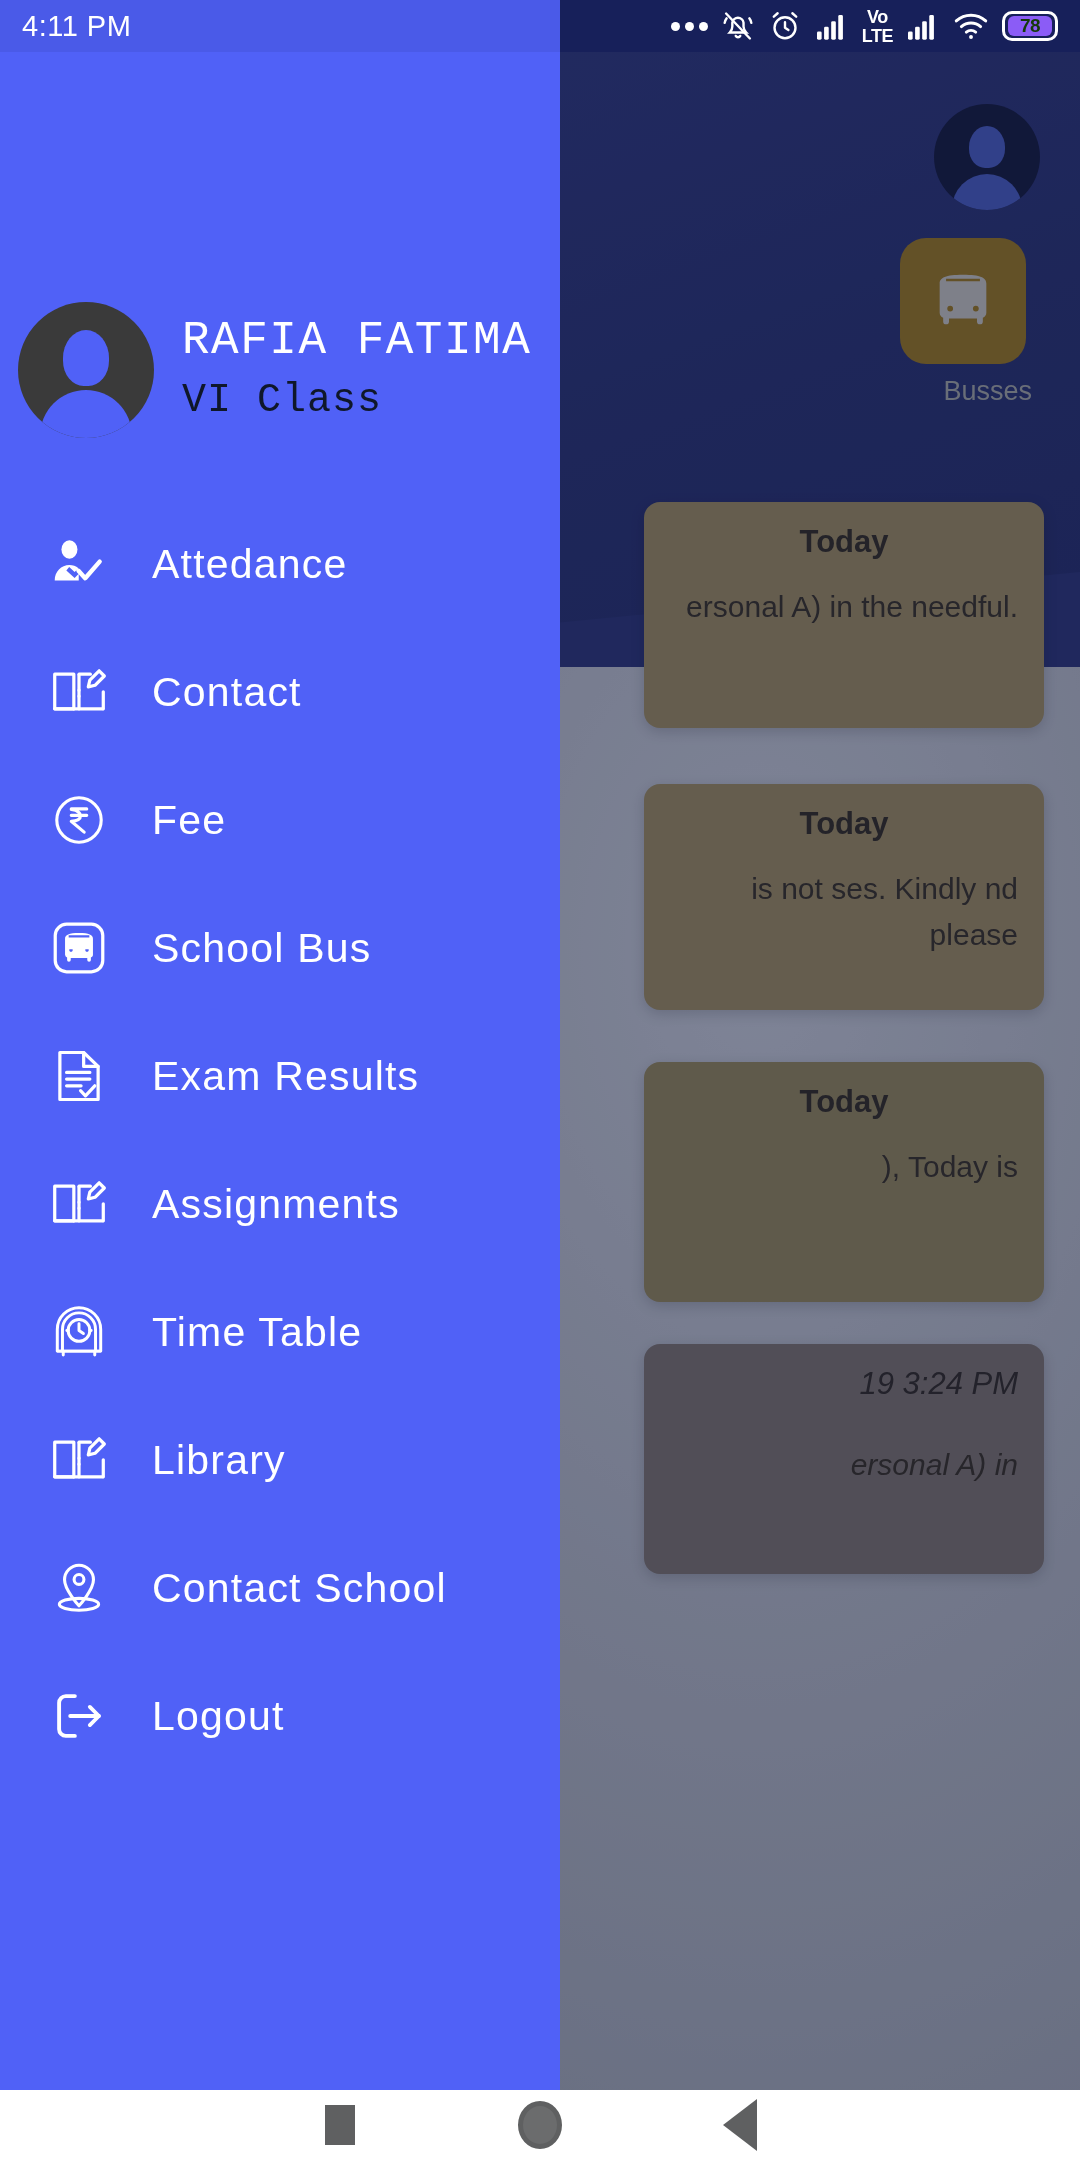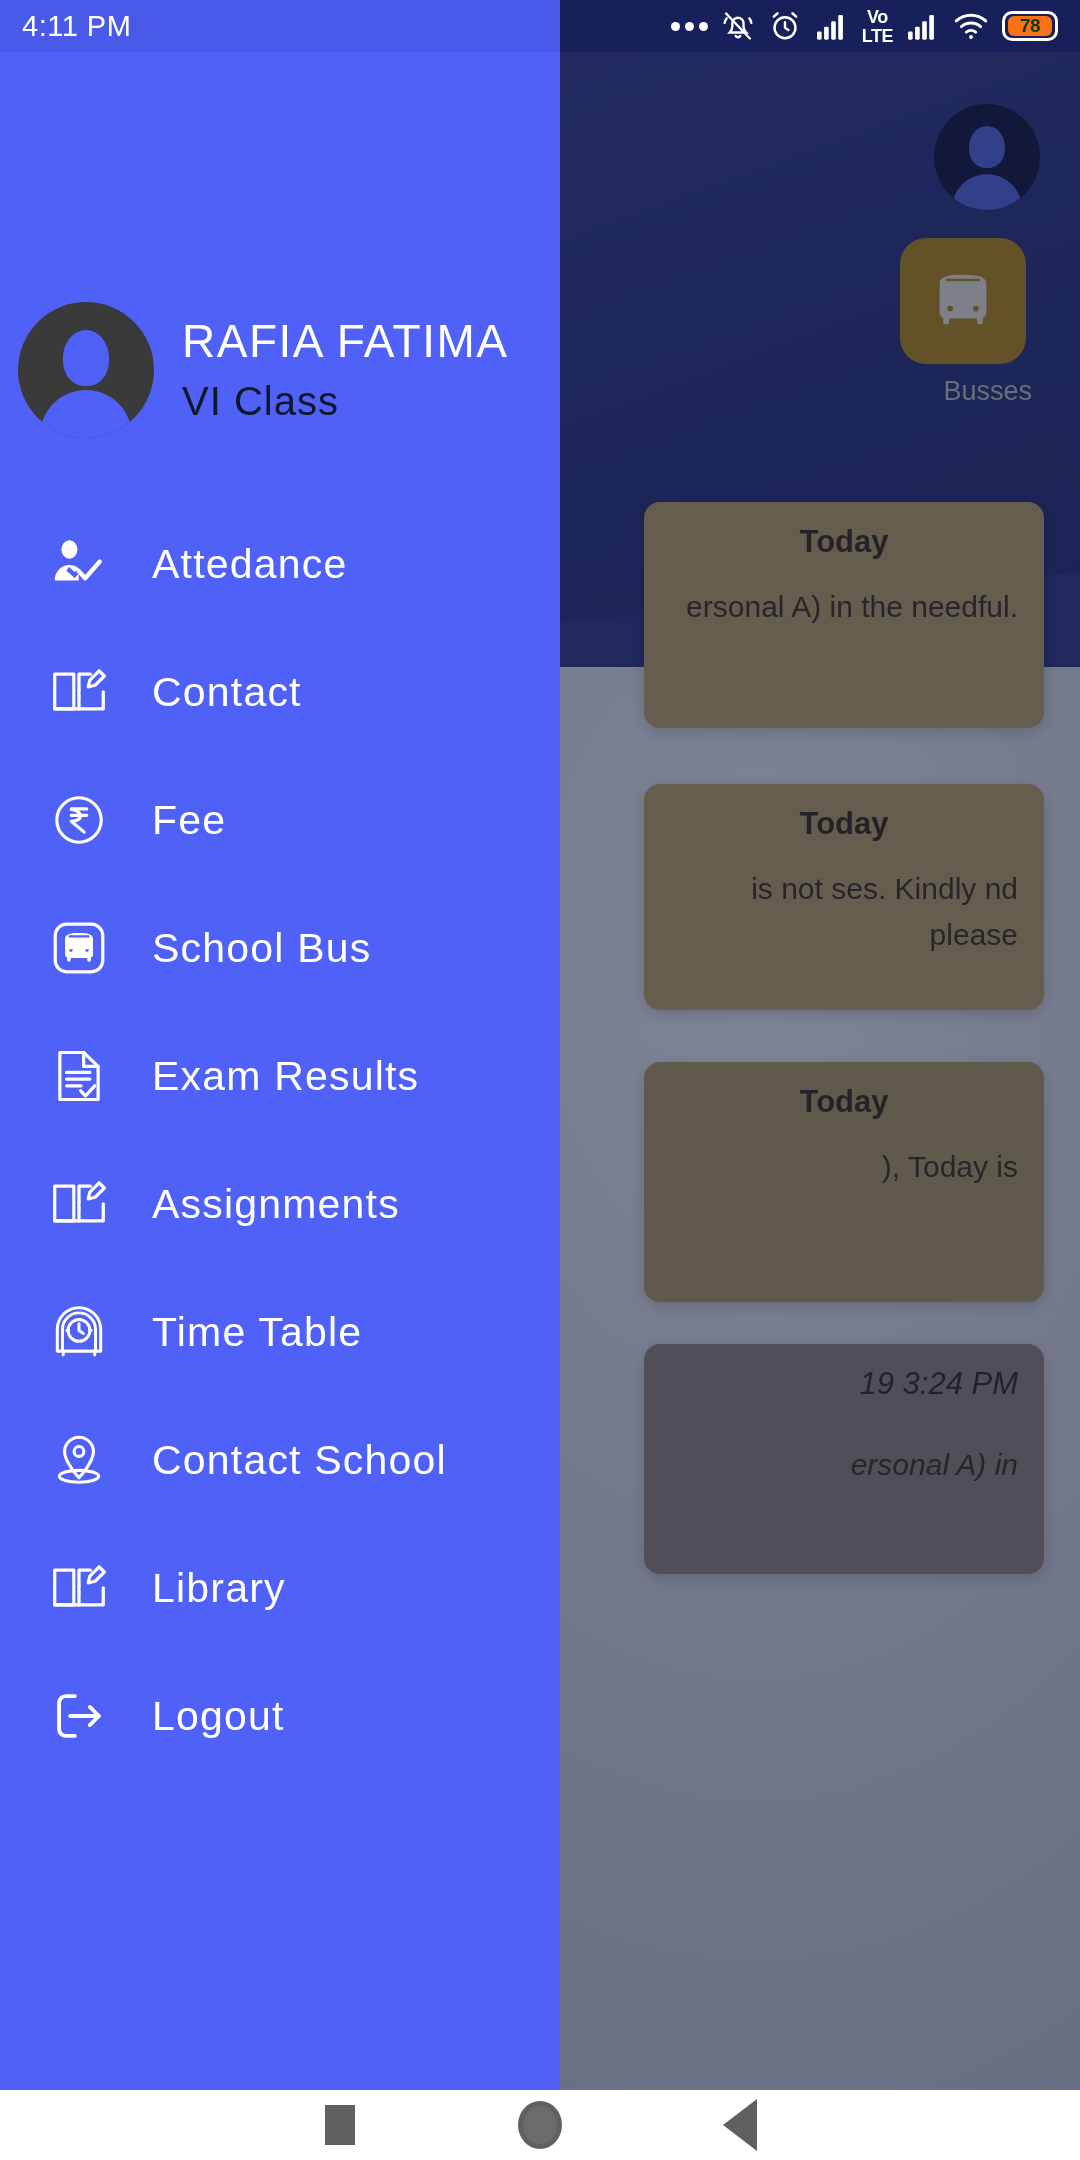--- a/index.html
+++ b/index.html
@@ -21,21 +21,21 @@
   .sb-content{ position:relative; z-index:2; width:1080px; height:52px; display:flex; align-items:center; padding:0 22px; }
   .sb-time{ color:#ffffff; font-size:29px; letter-spacing:.5px; font-family:"Liberation Sans", sans-serif; }
   .sb-icons{ margin-left:auto; display:flex; align-items:center; gap:13px; }
   .sb-icons svg{ display:block; }
   .battery{
     display:flex; align-items:center; justify-content:center;
     width:56px; height:30px; border:3px solid #ffffff; border-radius:10px;
     position:relative; padding:0 3px;
   }
   .battery .fill{
-    background:#f97316; border-radius:6px; height:20px; width:56px;
+    background:#8b5cf6; border-radius:6px; height:20px; width:56px;
     display:flex; align-items:center; justify-content:center;
     color:#133a0a; font-size:19px; font-weight:bold; letter-spacing:-.5px;
   }
   .dots{ display:flex; gap:5px; align-items:center; }
   .dots i{ width:9px; height:9px; border-radius:50%; background:#fff; display:block; }
 
   
   .bg-screen{
     position:absolute; top:52px; left:0; width:1080px; height:2038px;
     background:#262f6d;
@@ -83,21 +83,21 @@
   .bg-dim{
     position:absolute; top:0; left:0; width:1080px; height:2038px;
     background:rgba(25,30,72,.42); pointer-events:none;
   }
 
   
   .drawer{
     position:absolute; top:52px; left:0; width:560px; height:2038px;
     background:#5061f7; z-index:40; overflow:hidden;
   }
-  .drawer-header{ height:448px; position:relative; }
+  .drawer-header{ height:448px; position:relative;font-family:Liberation Mono, monospace; }
   .profile{
     position:absolute; left:18px; top:250px; display:flex; align-items:flex-start;
   }
   .pf-avatar{
     width:136px; height:136px; border-radius:50%; background:#3a3a3a;
     position:relative; overflow:hidden; flex:0 0 auto;
   }
   .pf-avatar .head{
     position:absolute; left:50%; top:28px; transform:translateX(-50%);
     width:46px; height:56px; border-radius:50% 50% 45% 45%; background:#5061f7;
@@ -285,47 +285,47 @@
           <path d="M3.6 19.4h16.8"></path>
           <path d="M5.9 19.4v1.5M18.1 19.4v1.5"></path>
           <path d="M7.3 11.4h.6M16.1 11.4h.6"></path>
         </svg>
       </span>
       <span class="mi-label">Time Table</span>
     </div>
 
     <div class="menu-item">
       <span class="mi-icon">
-        <svg width="62" height="62" viewBox="0 0 24 24" fill="none" stroke="#ffffff" stroke-width="1.2" stroke-linecap="round" stroke-linejoin="round">
-          <path d="M12 3.2a5.6 5.6 0 0 1 5.6 5.6c0 3.9-5.6 10.1-5.6 10.1S6.4 12.7 6.4 8.8A5.6 5.6 0 0 1 12 3.2z"></path>
-          <circle cx="12" cy="8.7" r="1.9"></circle>
-          <ellipse cx="12" cy="18.3" rx="7.6" ry="2.3"></ellipse>
-        </svg>
-      </span>
-      <span class="mi-label">Contact School</span>
-    </div>
-
-    <div class="menu-item">
-      <span class="mi-icon">
         <svg width="62" height="62" viewBox="0 0 24 24" fill="none" stroke="#ffffff" stroke-width="1.25" stroke-linecap="round" stroke-linejoin="round">
           <path d="M2.6 5.1h7.4v13.4H2.6z"></path>
           <path d="M12 5.1h4.4"></path>
           <path d="M12 5.6v12.9"></path>
           <path d="M10 18.5h11.2"></path>
           <path d="M2.6 18.5h7.4"></path>
           <path d="M21.4 18.5v-6.6"></path>
           <path d="M16.2 7.4l3.6-3.6 2 2-3.6 3.6-2.6.6z"></path>
           <path d="M12 11.3v.01M12 13.6v.01"></path>
         </svg>
       </span>
       <span class="mi-label">Library</span>
     </div>
 
     <div class="menu-item">
       <span class="mi-icon">
+        <svg width="62" height="62" viewBox="0 0 24 24" fill="none" stroke="#ffffff" stroke-width="1.2" stroke-linecap="round" stroke-linejoin="round">
+          <path d="M12 3.2a5.6 5.6 0 0 1 5.6 5.6c0 3.9-5.6 10.1-5.6 10.1S6.4 12.7 6.4 8.8A5.6 5.6 0 0 1 12 3.2z"></path>
+          <circle cx="12" cy="8.7" r="1.9"></circle>
+          <ellipse cx="12" cy="18.3" rx="7.6" ry="2.3"></ellipse>
+        </svg>
+      </span>
+      <span class="mi-label">Contact School</span>
+    </div>
+
+    <div class="menu-item">
+      <span class="mi-icon">
         <svg width="62" height="62" viewBox="0 0 24 24" fill="none" stroke="#ffffff" stroke-width="1.5" stroke-linecap="round" stroke-linejoin="round">
           <path d="M10.4 4.3H6.9A2.6 2.6 0 0 0 4.3 6.9v10.2a2.6 2.6 0 0 0 2.6 2.6h3.5"></path>
           <path d="M8.6 12h11.1"></path>
           <path d="M16.2 8.5 19.7 12l-3.5 3.5"></path>
         </svg>
       </span>
       <span class="mi-label">Logout</span>
     </div>
 
   </div>

